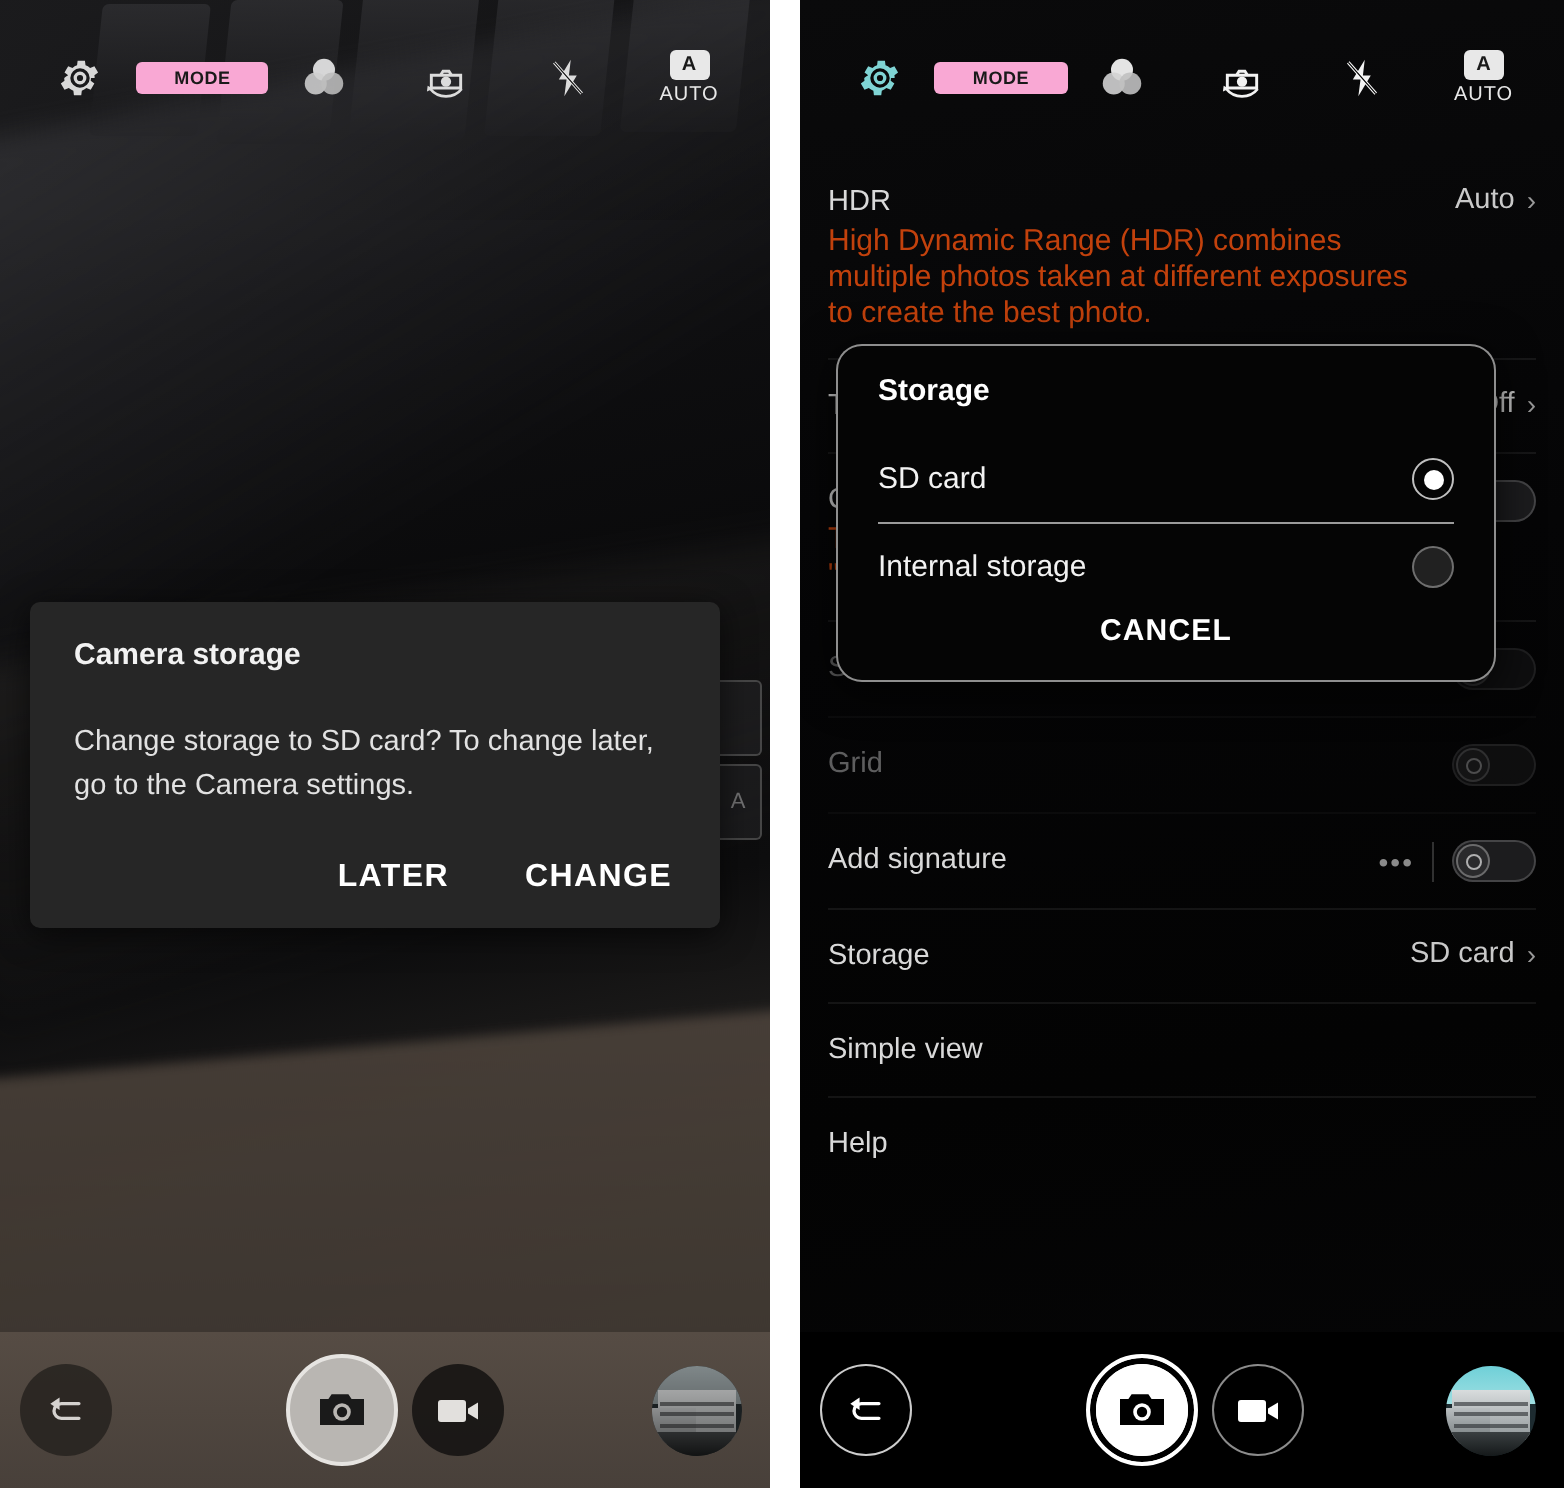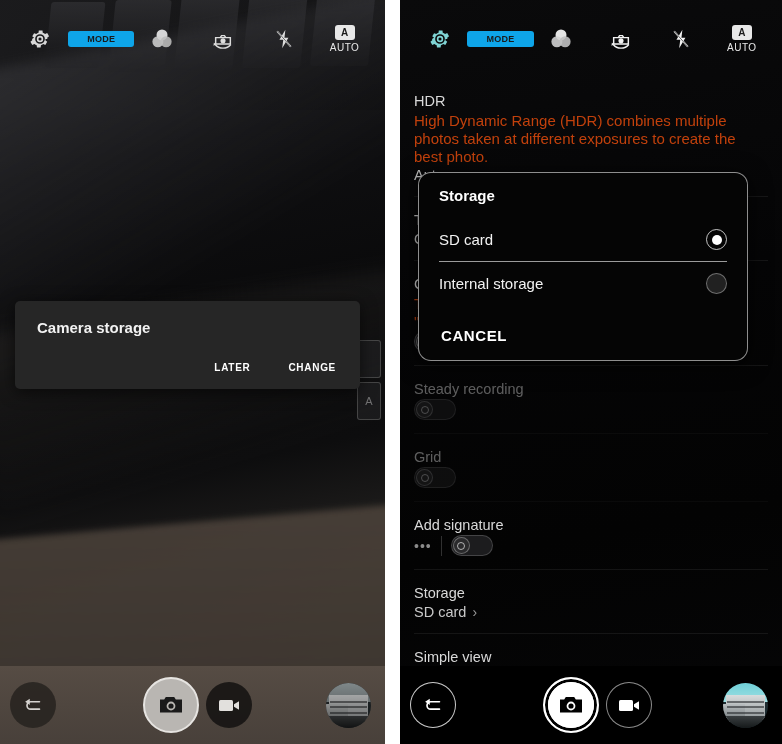--- a/index.html
+++ b/index.html
@@ -82,21 +82,21 @@
     padding: 0 10px;
     z-index: 5;
   }
   .tb-item {
     display:flex; flex-direction:column; align-items:center; justify-content:center;
     width: 46px; height: 52px; cursor:pointer;
   }
   .ic { display:block; }
 
   .mode-badge {
-    background:#0ea5e9; color:#1a1a1a;
+    background:#f9a8d4; color:#1a1a1a;
     font-size:9px; font-weight:bold; letter-spacing:.3px;
     padding:3px 19px; border-radius:3px;
     font-family:"Liberation Sans", sans-serif;
   }
   .auto-badge {
     background:#e8e8e8; color:#1a1a1a;
     font-size:10px; font-weight:bold;
     width:20px; height:15px; border-radius:3px;
     display:flex; align-items:center; justify-content:center;
   }
@@ -106,21 +106,20 @@
   .settings {
     position:absolute; top:78px; left:0; right:0; bottom:0;
     padding: 0 14px;
   }
   .srow {
     position:relative;
     display:flex; align-items:flex-start; justify-content:space-between;
     padding: 13px 0 13px 0;
     border-bottom: 1px solid rgba(255,255,255,0.07);
     cursor:pointer;
-    flex-direction:column;
   }
   .srow:last-child { border-bottom:none; }
   .srow-txt { flex:1; padding-right:12px; }
   .srow-title { color:#d9d9d9; font-size:14.5px; line-height:20px; }
   .srow-sub {
     color:#c2410c; font-size:15px; line-height:18px; margin-top:1px;
   }
   .srow-val {
     color:#c9c9c9; font-size:14.5px;
     display:flex; align-items:center; gap:6px;
@@ -173,21 +172,21 @@
   .radio {
     width:21px; height:21px; border-radius:50%;
     border:1.5px solid rgba(255,255,255,0.75);
     display:flex; align-items:center; justify-content:center;
     flex-shrink:0;
   }
   .radio.on::after {
     content:''; width:10px; height:10px; border-radius:50%; background:#ffffff;
   }
   .radio.off { border-color:rgba(255,255,255,0.35); background:rgba(120,120,120,0.25); }
-  .popup-actions { display:flex; justify-content:flex-start; margin-top:20px; }
+  .popup-actions { display:flex; justify-content:center; margin-top:0; }
   .popup-cancel {
     color:#ffffff; font-size:15px; font-weight:bold; letter-spacing:.6px;
     cursor:pointer; padding:4px 2px;
   }
 
   
   .dialog {
     position:absolute; left:15px; top:301px; width:345px;
     background:#262626;
     border-radius:5px;
@@ -198,21 +197,21 @@
   .dlg-title { color:#f2f2f2; font-size:15px; font-weight:bold; }
   .dlg-body {
     color:#e2e2e2; font-size:14.5px; line-height:22px;
     margin-top:24px;
   }
   .dlg-actions {
     display:flex; justify-content:flex-end; gap:34px;
     margin-top:22px;
   }
   .dlg-btn {
-    color:#ffffff; font-size:10px; font-weight:bold; letter-spacing:.7px;
+    color:#ffffff; font-size:16px; font-weight:bold; letter-spacing:.7px;
     cursor:pointer; padding:4px 2px;
   }
 
   
   .bottombar {
     position:absolute; left:0; right:0; bottom:0;
     height:78px;
     display:flex; align-items:center;
     z-index:10;
   }
@@ -314,20 +313,21 @@
         </svg>
       </div>
       <div class="tb-item">
         <span class="auto-badge">A</span>
         <span class="auto-text">AUTO</span>
       </div>
     </div>
 
     <div class="dialog">
       <div class="dlg-title">Camera storage</div>
+      <div class="dlg-body">Change storage to SD card? To change later, go to the Camera settings.</div>
       <div class="dlg-actions">
         <div class="dlg-btn">LATER</div>
         <div class="dlg-btn">CHANGE</div>
       </div>
     </div>
 
     <div class="bottombar bb-left">
       <div class="circ-btn back-btn l">
         <svg width="24" height="20" viewBox="0 0 26 20">
           <path fill="none" stroke="#d5d2cf" stroke-width="1.8" stroke-linecap="round" d="M20 6.5H10.5a4 4 0 100 8H20"></path>

